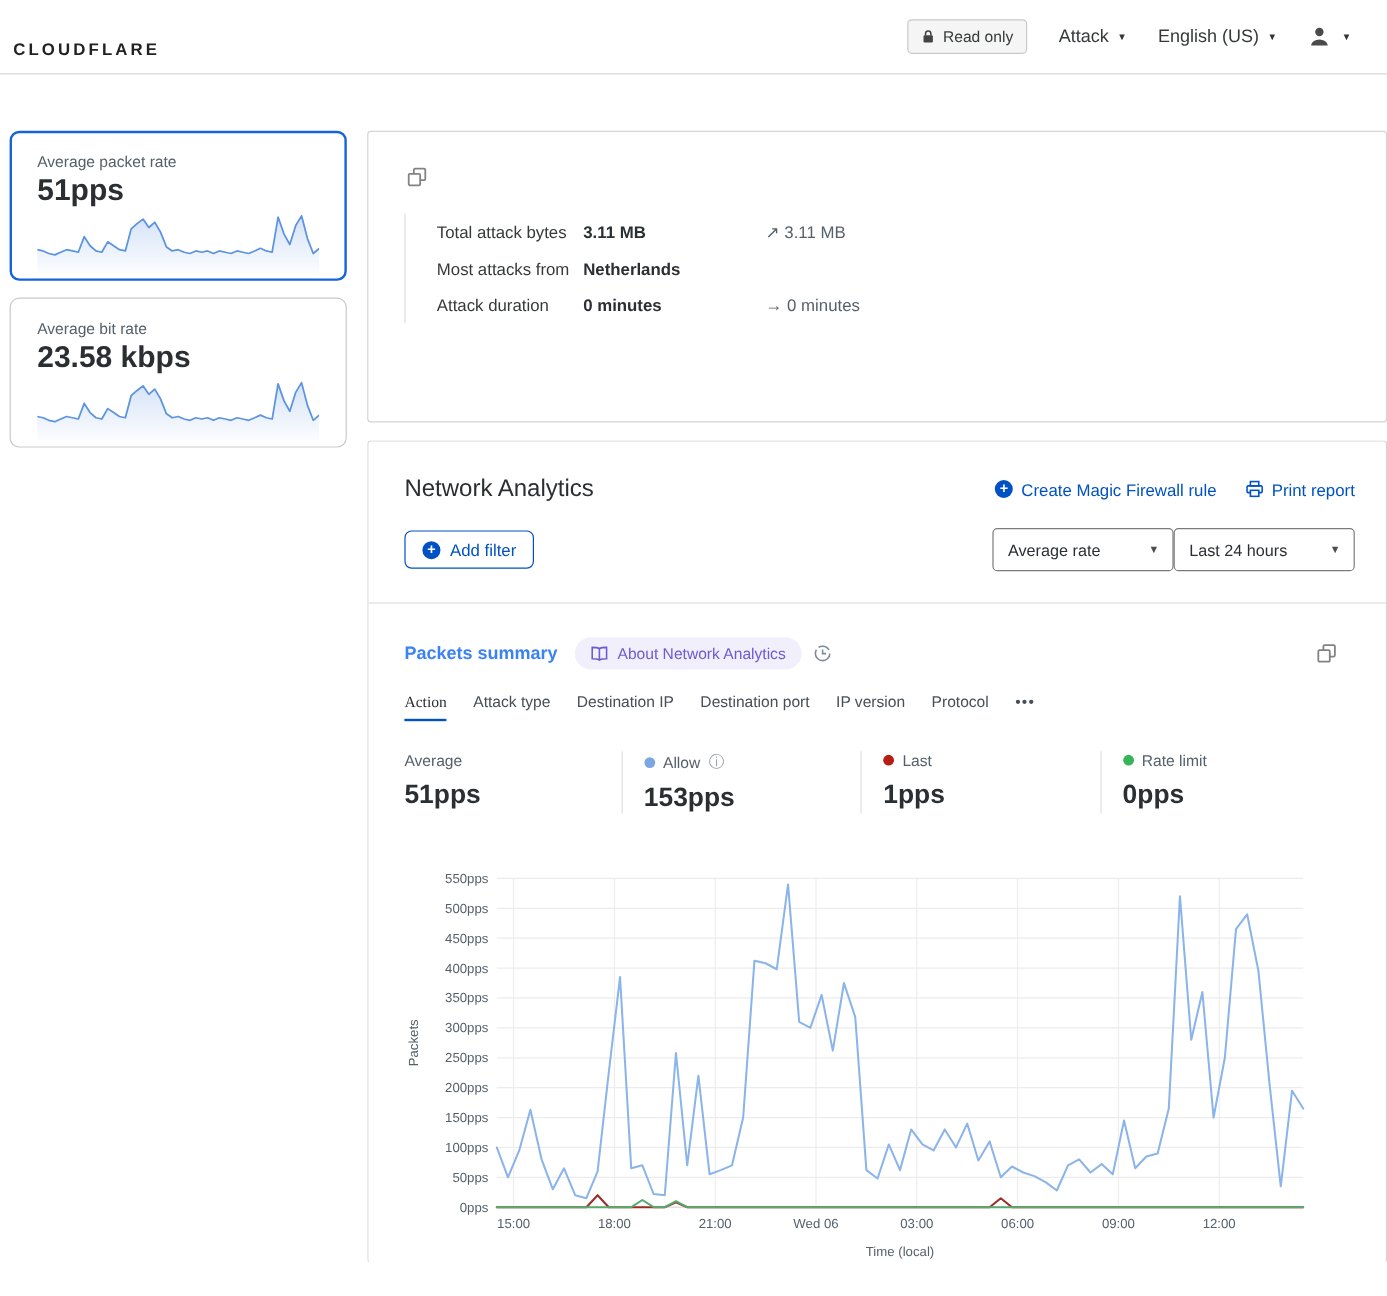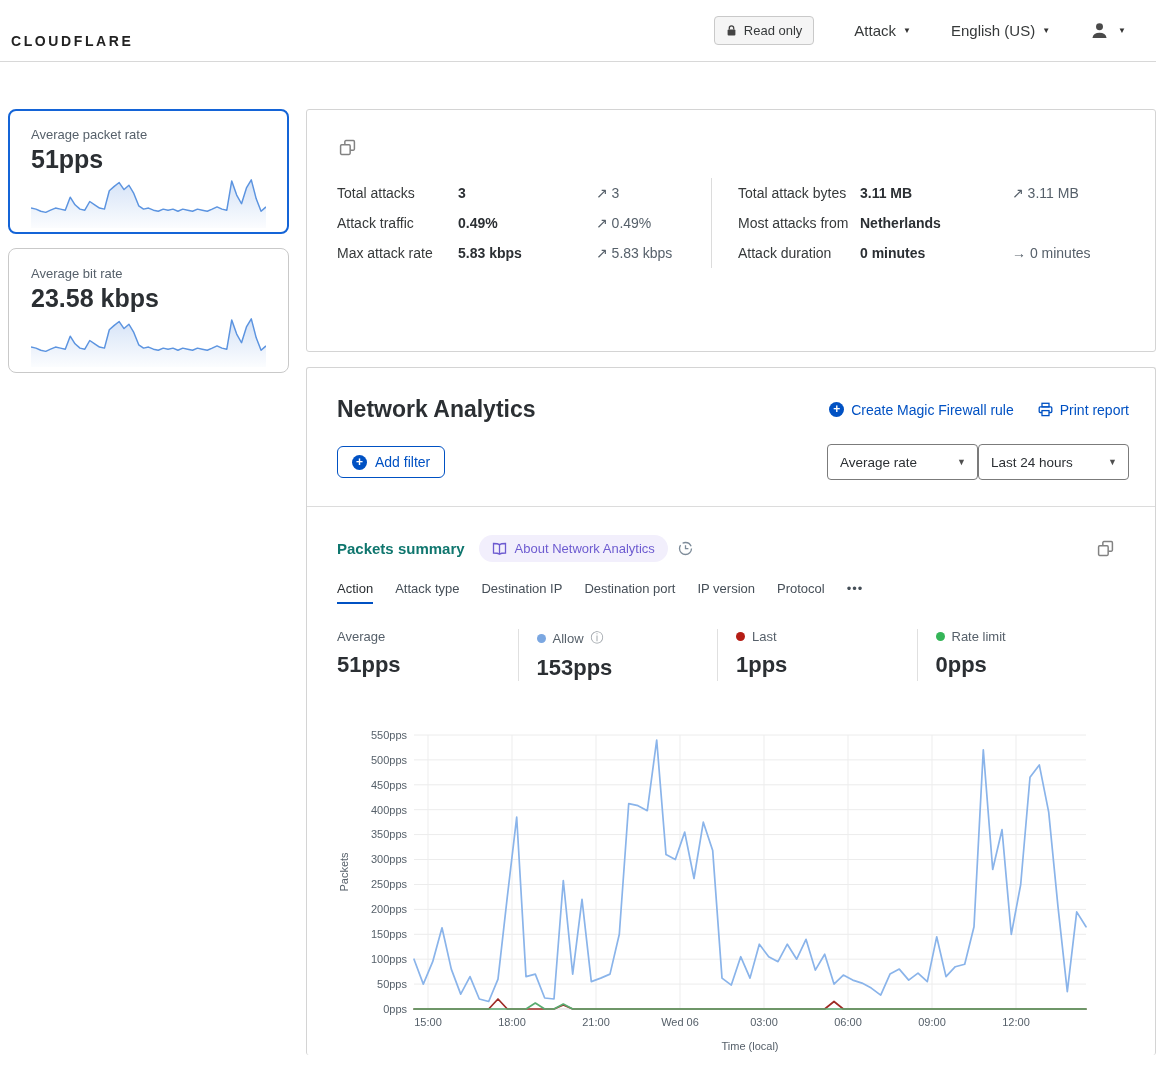--- a/index.html
+++ b/index.html
@@ -7,21 +7,21 @@
   body {
     width:1156px; height:1080px; overflow:hidden;
     font-family:"Liberation Sans","DejaVu Sans",sans-serif;
     color:#36393a;
   }
   
   .topbar{ height:62px; border-bottom:1px solid #d8d8d8; display:flex; align-items:center; justify-content:space-between; padding:0 30px 0 14px; }
   .logo{ display:flex; flex-direction:row; align-items:flex-end; width:110px; cursor:pointer; }
   .logo svg{ display:block; margin-right:-3px; }
   .logo-word{ font-size:14px; font-weight:bold; letter-spacing:2.6px; color:#222; margin-top:-2px; }
-  .topbar-right{ display:flex; align-items:center; gap:40px; }
+  .topbar-right{ display:flex; align-items:center; gap:26px; }
   .readonly{ display:inline-flex; align-items:center; gap:7px; background:#f5f5f5; border:1px solid #c9c9c9; border-radius:4px; padding:6px 11px; font-size:13px; color:#36393a; }
   .menu-item{ display:inline-flex; align-items:center; gap:7px; font-size:15px; color:#36393a; cursor:pointer; }
   .caret{ font-size:8px; color:#333; line-height:1; }
   .user-menu{ display:inline-flex; align-items:center; gap:9px; cursor:pointer; }
 
   
   .content{ display:flex; align-items:flex-start; padding:47px 0 0 8px; }
   .sidebar{ width:281px; flex:0 0 281px; }
   .metric-card{ border:1px solid #c9c9c9; border-radius:8px; padding:17px 22px 8px; margin-bottom:14px; height:125px; background:#fff; cursor:pointer; }
   .metric-card.active{ border:2px solid #1464d7; padding:16px 21px 7px; }
@@ -43,41 +43,41 @@
   .sum-row{ display:grid; grid-template-columns:119px 136px auto; column-gap:2px; padding:7px 0; font-size:14px; align-items:start; }
   .sum-col-right .sum-row{ grid-template-columns:120px 150px auto; }
   .sum-label{ color:#36393a; }
   .sum-value{ font-weight:bold; color:#2b2f33; }
   .sum-trend{ color:#56606a; }
 
   
   .na-card{ border-bottom:none; }
   .na-top{ padding:28px 26px 0 30px; }
   .na-head{ display:flex; align-items:center; justify-content:space-between; }
-  .na-title{ font-size:23px; font-weight:700; color:#2b2f33; margin:0; }
+  .na-title{ font-size:20px; font-weight:400; color:#2b2f33; margin:0; }
   .na-links{ display:flex; align-items:center; gap:24px; }
   .blue-link{ display:inline-flex; align-items:center; gap:7px; color:#0051c3; font-size:14px; text-decoration:none; cursor:pointer; }
   .plus-circle{ width:15px; height:15px; border-radius:50%; background:#0051c3; color:#fff; font-size:12px; font-weight:bold; display:inline-flex; align-items:center; justify-content:center; line-height:0; padding-bottom:1px; }
   .filter-row{ display:flex; align-items:center; justify-content:space-between; margin-top:21px; padding-bottom:26px; }
   .add-filter{ display:inline-flex; align-items:center; gap:8px; background:#fff; border:1.5px solid #0051c3; border-radius:6px; color:#0051c3; font-size:14px; padding:7px 14px; cursor:pointer; }
   .selects{ display:flex; }
   .select{ width:151px; height:36px; border:1px solid #7b7b7b; border-radius:4px; background:#fff; display:flex; align-items:center; justify-content:space-between; padding:0 11px 0 12px; font-size:13.5px; color:#2b2f33; cursor:pointer; }
   .select .caret{ color:#4f4f4f; font-size:9px; }
   .na-divider{ border:none; border-top:1px solid #dcdcdc; margin:0; }
 
   
   .packets{ padding:28px 39px 0 30px; }
   .packets-head{ display:flex; align-items:center; }
-  .packets-title{ font-size:15px; font-weight:bold; color:#0f766e; }
+  .packets-title{ font-size:15px; font-weight:bold; color:#3b82f6; }
   .about-badge{ display:inline-flex; align-items:center; gap:8px; margin-left:14px; background:#f2effc; color:#6d5bd0; font-size:13px; padding:6px 13px; border-radius:999px; cursor:pointer; }
   .clock-wrap{ margin-left:10px; line-height:0; }
   .packets-head .icon-btn{ margin-left:auto; }
   .tabs{ display:flex; gap:22px; margin-top:19px; font-size:13px; color:#464f58; }
   .tab{ padding-bottom:6px; cursor:pointer; border-bottom:2px solid transparent; }
-  .tab.active{ color:#2b2f33; border-bottom-color:#0051c3; }
+  .tab.active{ color:#2b2f33; border-bottom-color:#0051c3;font-family:Liberation Serif, serif; }
   .tab-more{ letter-spacing:1px; color:#464f58; cursor:pointer; padding-bottom:6px; }
   .pstats{ display:flex; margin-top:25px; }
   .pstat{ flex:1; padding-left:18px; }
   .pstat:first-child{ padding-left:0; }
   .pstat + .pstat{ border-left:1px solid #e0e0e0; }
   .pstat-label{ display:flex; align-items:center; gap:7px; font-size:13px; color:#56606a; }
   .dot{ width:9px; height:9px; border-radius:50%; display:inline-block; }
   .dot-allow{ background:#7ba7e1; }
   .dot-block{ background:#b51d15; }
   .dot-rate{ background:#35b558; }
@@ -172,37 +172,20 @@
     <section class="card summary-card">
       <div class="summary-head">
         <button class="icon-btn">
           <svg width="17" height="17" viewBox="0 0 16 16">
             <rect x="5.5" y="1.5" width="9" height="9" rx="1" fill="none" stroke="#828282" stroke-width="1.4"></rect>
             <rect x="1.5" y="5.5" width="9" height="9" rx="1" fill="#fff" stroke="#828282" stroke-width="1.4"></rect>
           </svg>
         </button>
       </div>
       <div class="summary-grid">
-        <div class="sum-col-left">
-          <div class="sum-row">
-            <span class="sum-label">Total attacks</span>
-            <span class="sum-value">3</span>
-            <span class="sum-trend">↗ 3</span>
-          </div>
-          <div class="sum-row">
-            <span class="sum-label">Attack traffic</span>
-            <span class="sum-value">0.49%</span>
-            <span class="sum-trend">↗ 0.49%</span>
-          </div>
-          <div class="sum-row">
-            <span class="sum-label">Max attack rate</span>
-            <span class="sum-value">5.83 kbps</span>
-            <span class="sum-trend">↗ 5.83 kbps</span>
-          </div>
-        </div>
         <div class="sum-col-right">
           <div class="sum-row">
             <span class="sum-label">Total attack bytes</span>
             <span class="sum-value">3.11 MB</span>
             <span class="sum-trend">↗ 3.11 MB</span>
           </div>
           <div class="sum-row">
             <span class="sum-label">Most attacks from</span>
             <span class="sum-value">Netherlands</span>
             <span class="sum-trend"></span>

